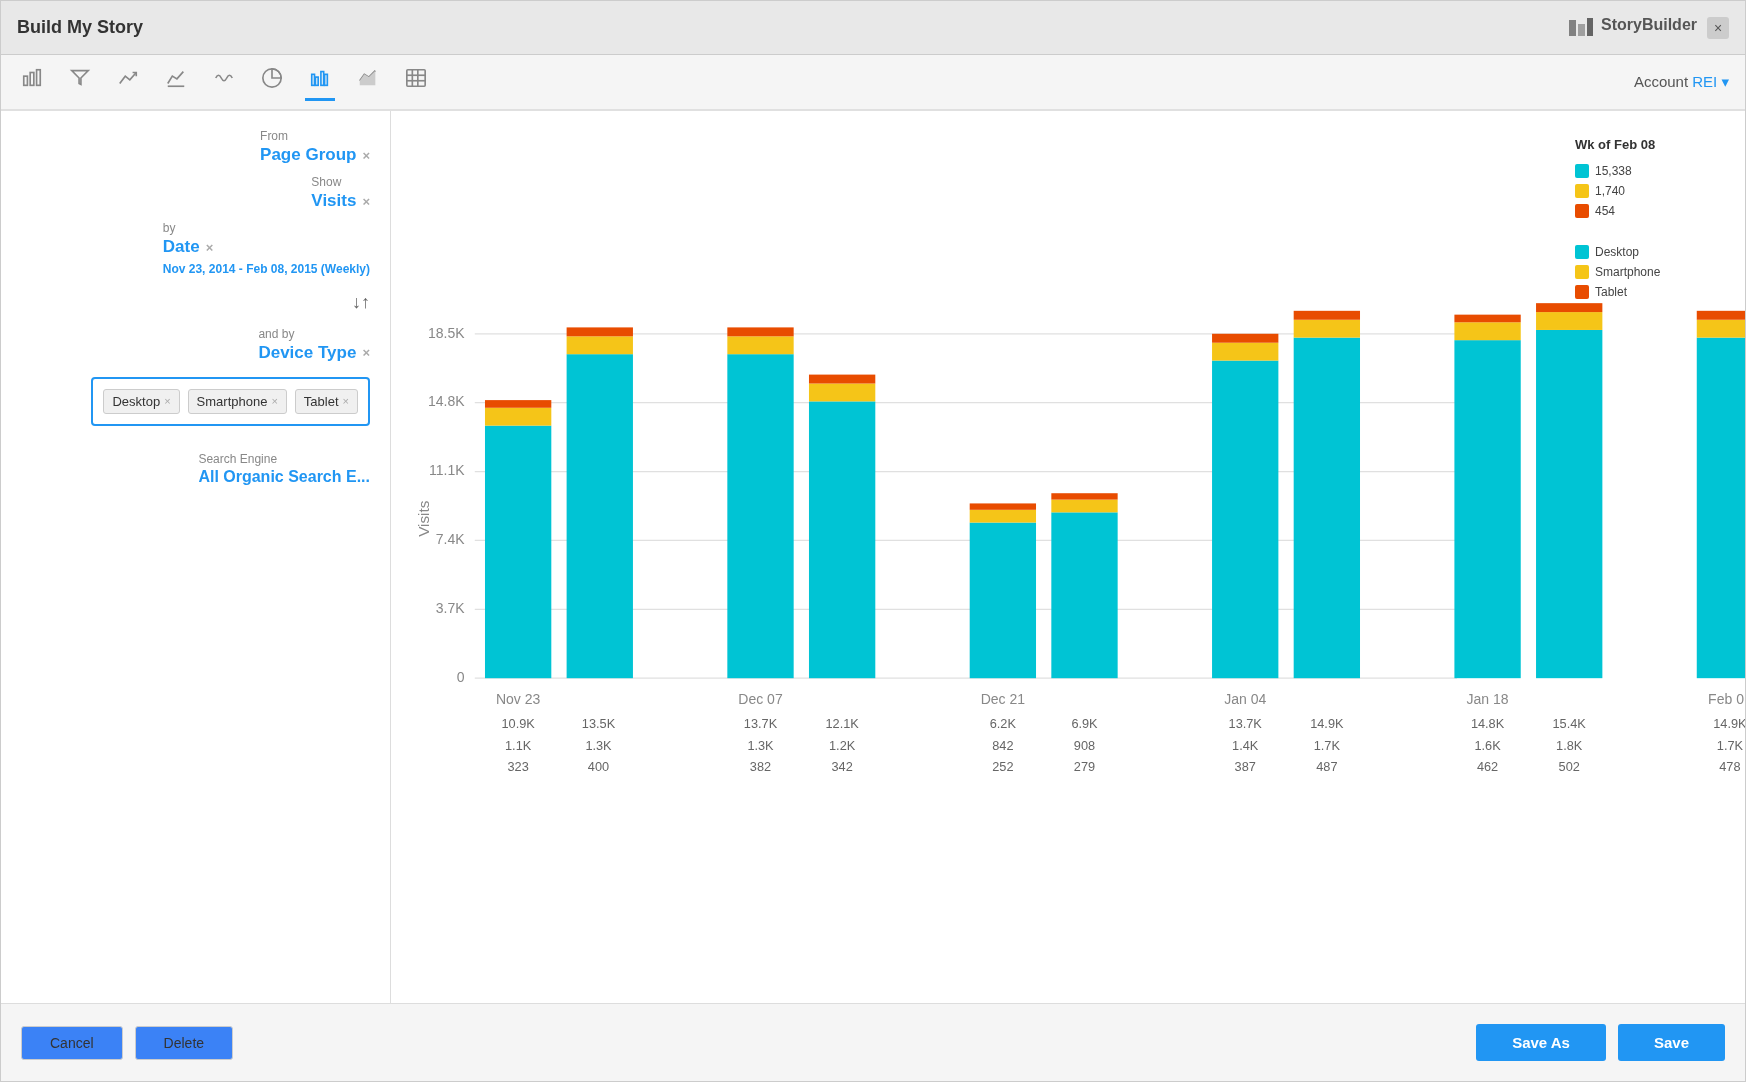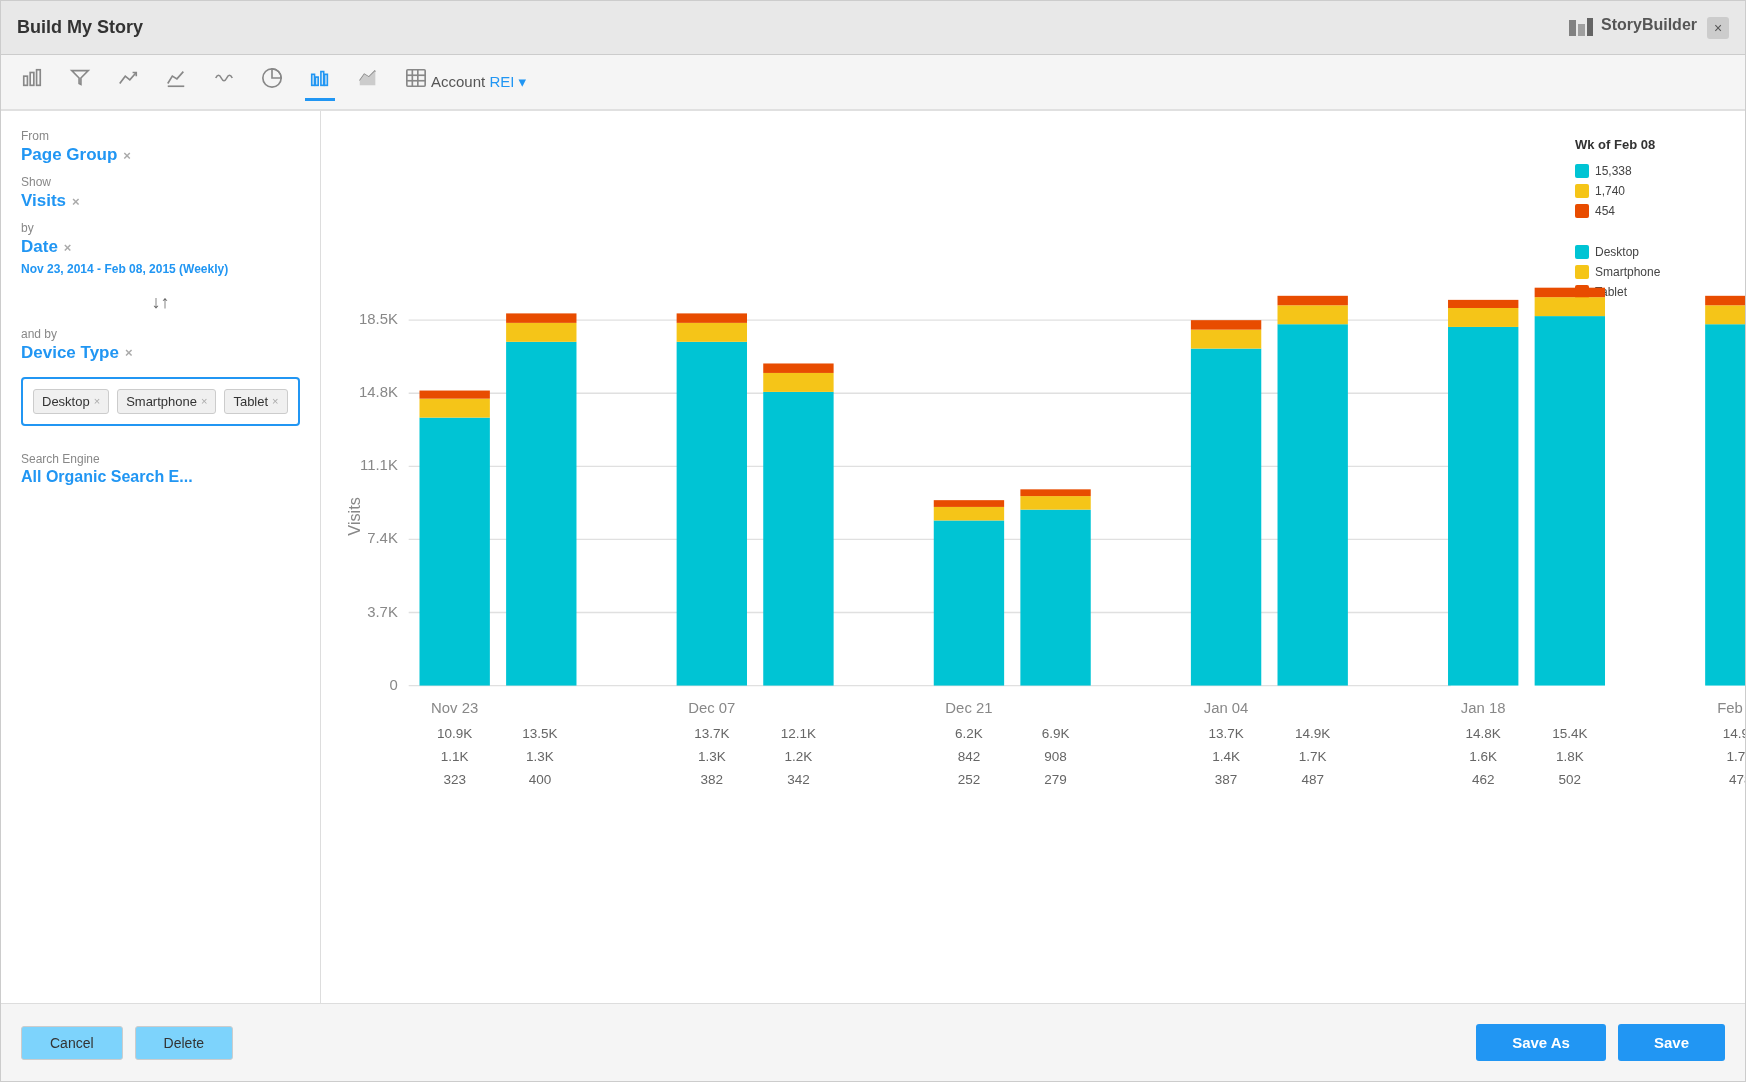--- a/index.html
+++ b/index.html
@@ -54,21 +54,21 @@
       color: #555;
       display: flex;
       align-items: center;
       justify-content: center;
     }
 
     
     .toolbar {
       display: flex;
       align-items: center;
-      justify-content: flex-start;
+      justify-content: space-between;
       background: #f5f5f5;
       border-bottom: 2px solid #e0e0e0;
       padding: 0 16px;
       height: 56px;
       flex-shrink: 0;
     }
     .toolbar-icons {
       display: flex;
       align-items: center;
       gap: 18px;
@@ -95,29 +95,30 @@
 
     
     .main-content {
       display: flex;
       flex: 1;
       overflow: hidden;
     }
 
     
     .left-panel {
-      width: 320px;
+      width: 390px;
       flex-shrink: 0;
       border-right: 1px solid #ddd;
       background: #fff;
       padding: 18px 20px;
       overflow-y: auto;
       display: flex;
       flex-direction: column;
       gap: 10px;
+      align-items: flex-end;
     }
     .panel-label {
       font-size: 12px;
       color: #888;
       margin-bottom: 2px;
     }
     .panel-value {
       font-size: 17px;
       color: #2196f3;
       font-weight: 600;
@@ -269,21 +270,21 @@
       flex-shrink: 0;
     }
     .bottom-left {
       display: flex;
       gap: 12px;
     }
     .btn-cancel, .btn-delete {
       padding: 8px 28px;
       font-size: 14px;
       border: 1px solid #ccc;
-      background: #7dd3fc;
+      background: #3b82f6;
       border-radius: 3px;
       cursor: pointer;
       color: #333;
     }
     .btn-save-as, .btn-save {
       padding: 10px 36px;
       font-size: 15px;
       font-weight: bold;
       background: #2196f3;
       color: #fff;

